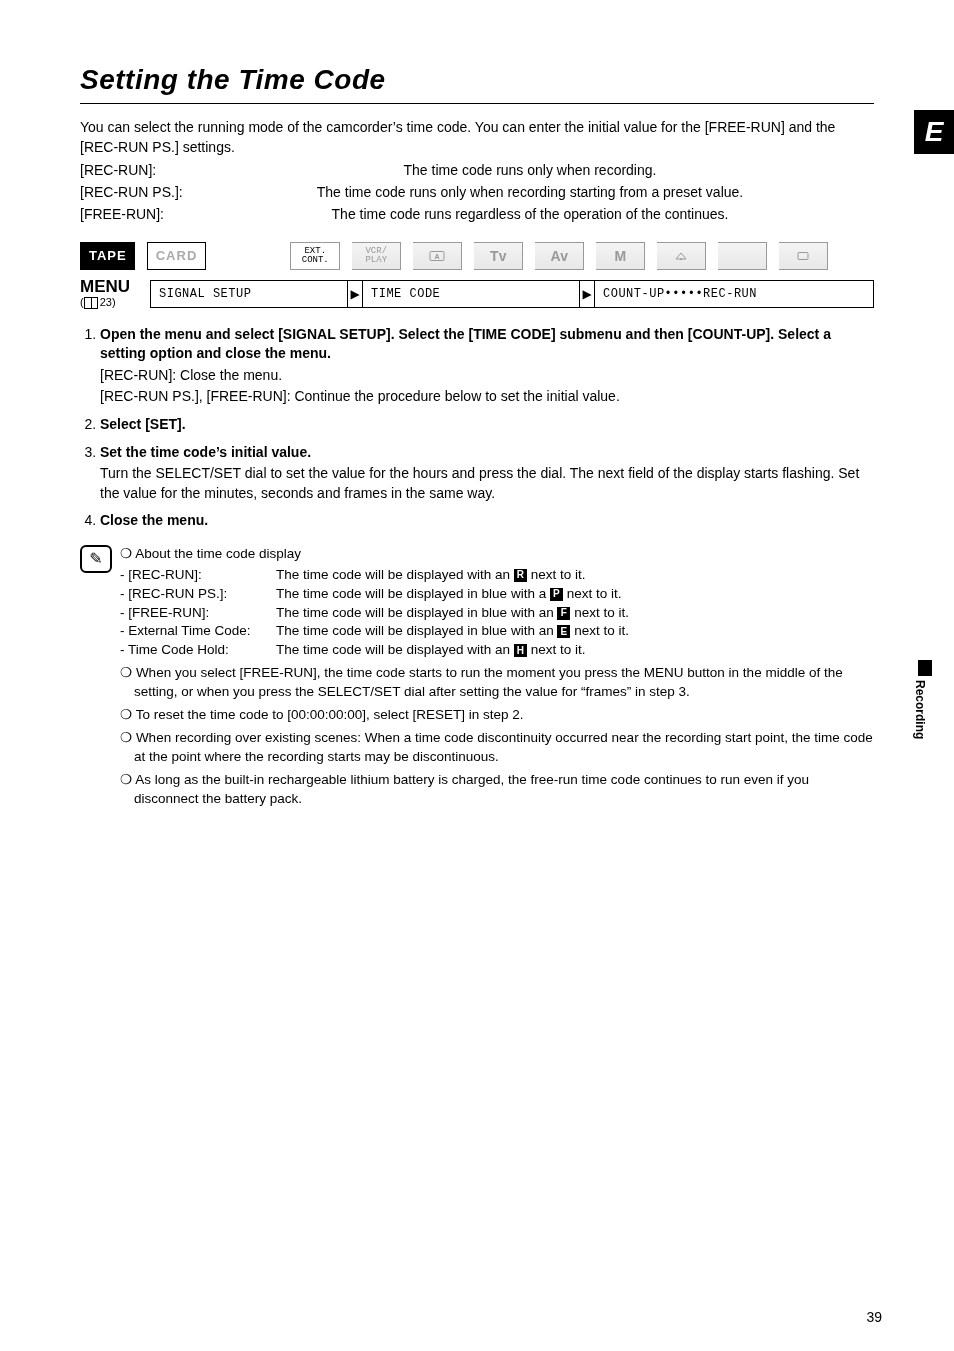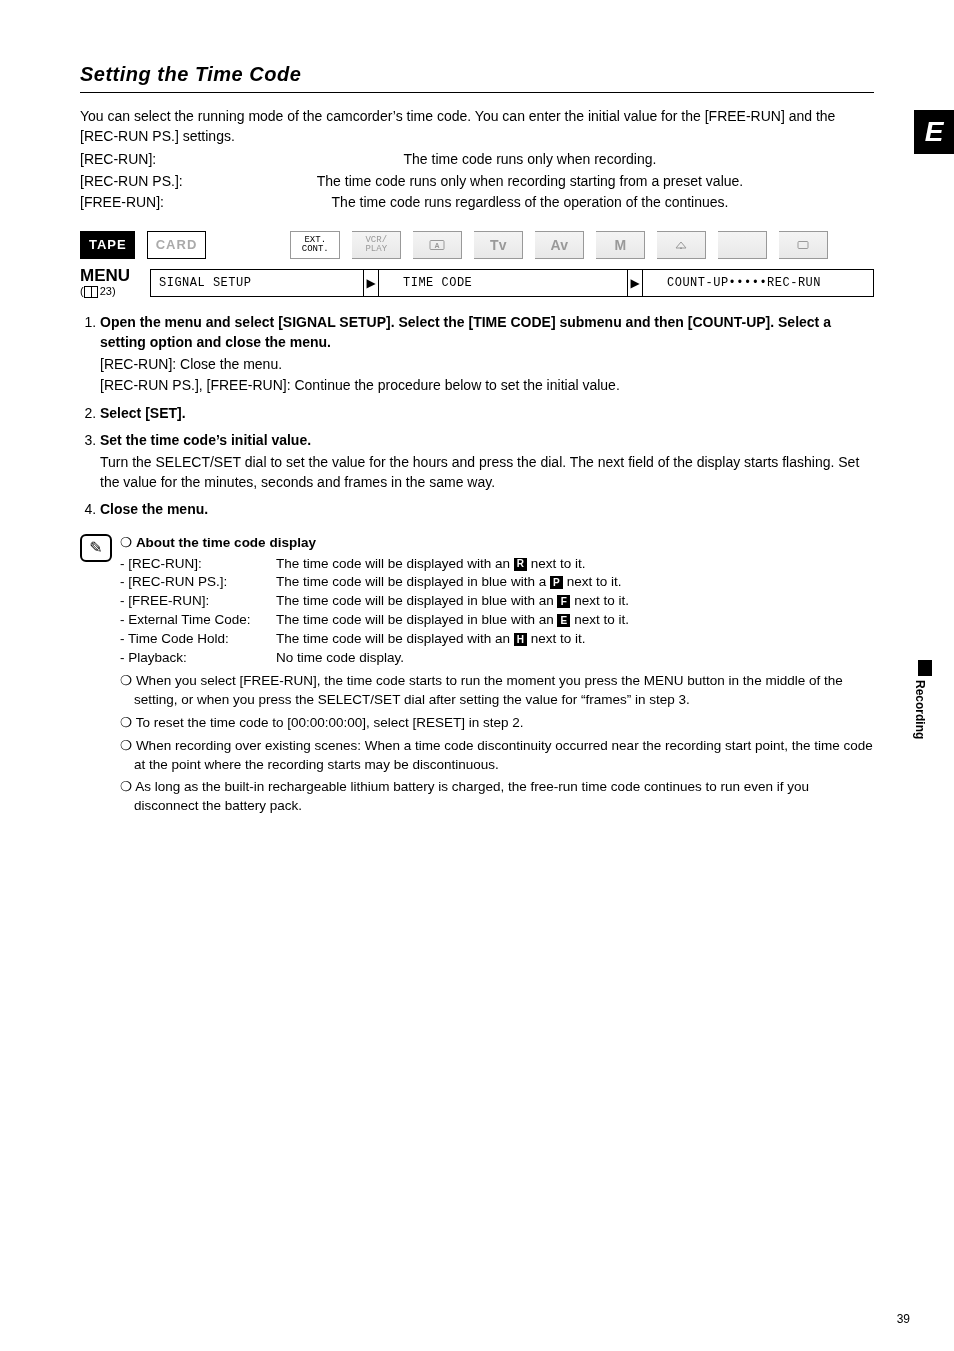--- a/index.html
+++ b/index.html
@@ -15,21 +15,21 @@
   }
   .page {
     padding: 60px 80px 40px 80px;
     position: relative;
     min-height: 1260px;
   }
   h1 {
     font-family: "Arial Black", Arial, sans-serif;
     font-style: italic;
     font-weight: 900;
-    font-size: 20px;
+    font-size: 28px;
     margin: 0 0 4px 0;
     letter-spacing: 0.5px;
   }
   .hr {
     border: 0;
     border-top: 1px solid #000;
     margin: 0 0 14px 0;
   }
   .intro p {
     margin: 4px 0;
@@ -153,21 +153,20 @@
     position:absolute;
     left:50%; top:0; bottom:0;
     border-left:1px solid #000;
   }
   .path-box {
     display:flex;
     align-items:center;
     border:1px solid #000;
     height: 26px;
     flex:1;
-    gap:16px;
   }
   .path-seg {
     padding: 0 8px;
     font-family: "Courier New", monospace;
     font-size: 12px;
     letter-spacing: 0.5px;
     white-space: nowrap;
   }
   .path-seg.first { width: 180px; }
   .path-seg.second { width: 200px; }
@@ -210,21 +209,21 @@
     display:flex;
     align-items:center;
     justify-content:center;
     font-size: 16px;
   }
   .note-body {
     flex:1;
     font-size: 13.5px;
   }
   .note-body .note-head {
-    font-weight: bold;
+    font-weight: normal;
   }
   .note-body ul {
     list-style: none;
     padding: 0;
     margin: 2px 0 0 0;
   }
   .note-body ul > li {
     display:flex;
     margin: 0;
   }
@@ -246,22 +245,22 @@
     font-size:10px;
     font-weight:bold;
     align-items:center;
     justify-content:center;
     vertical-align: middle;
     line-height:1;
   }
   .page-num {
     position:absolute;
     bottom: 32px;
-    right: 44px;
-    font-size: 12px;
+    right: 72px;
+    font-size: 14px;
   }
   
   .mode-svg { width:20px; height:14px; }
 </style>
 </head>
 <body>
 
 <div class="side-e">
     <span>E</span>
   </div>
@@ -382,24 +381,20 @@
             <span><span>The time code will be displayed in blue with an </span><span class="tc-badge">F</span><span> next to it.</span></span>
           </li>
         <li>
             <span class="nk">- External Time Code:</span>
             <span><span>The time code will be displayed in blue with an </span><span class="tc-badge">E</span><span> next to it.</span></span>
           </li>
         <li>
             <span class="nk">- Time Code Hold:</span>
             <span><span>The time code will be displayed with an </span><span class="tc-badge">H</span><span> next to it.</span></span>
           </li>
-        <li>
-            <span class="nk">- Playback:</span>
-            <span>No time code display.</span>
-          </li>
       </ul>
       <div class="bullet"><span>❍</span> <span>When you select [FREE-RUN], the time code starts to run the moment you press the MENU button in the middle of the setting, or when you press the SELECT/SET dial after setting the value for “frames” in step 3.</span></div>
       <div class="bullet"><span>❍</span> <span>To reset the time code to [00:00:00:00], select [RESET] in step 2.</span></div>
       <div class="bullet"><span>❍</span> <span>When recording over existing scenes: When a time code discontinuity occurred near the recording start point, the time code at the point where the recording starts may be discontinuous.</span></div>
       <div class="bullet"><span>❍</span> <span>As long as the built-in rechargeable lithium battery is charged, the free-run time code continues to run even if you disconnect the battery pack.</span></div>
     </div>
   </div>
 
   <div class="page-num">39</div>
 </div>

